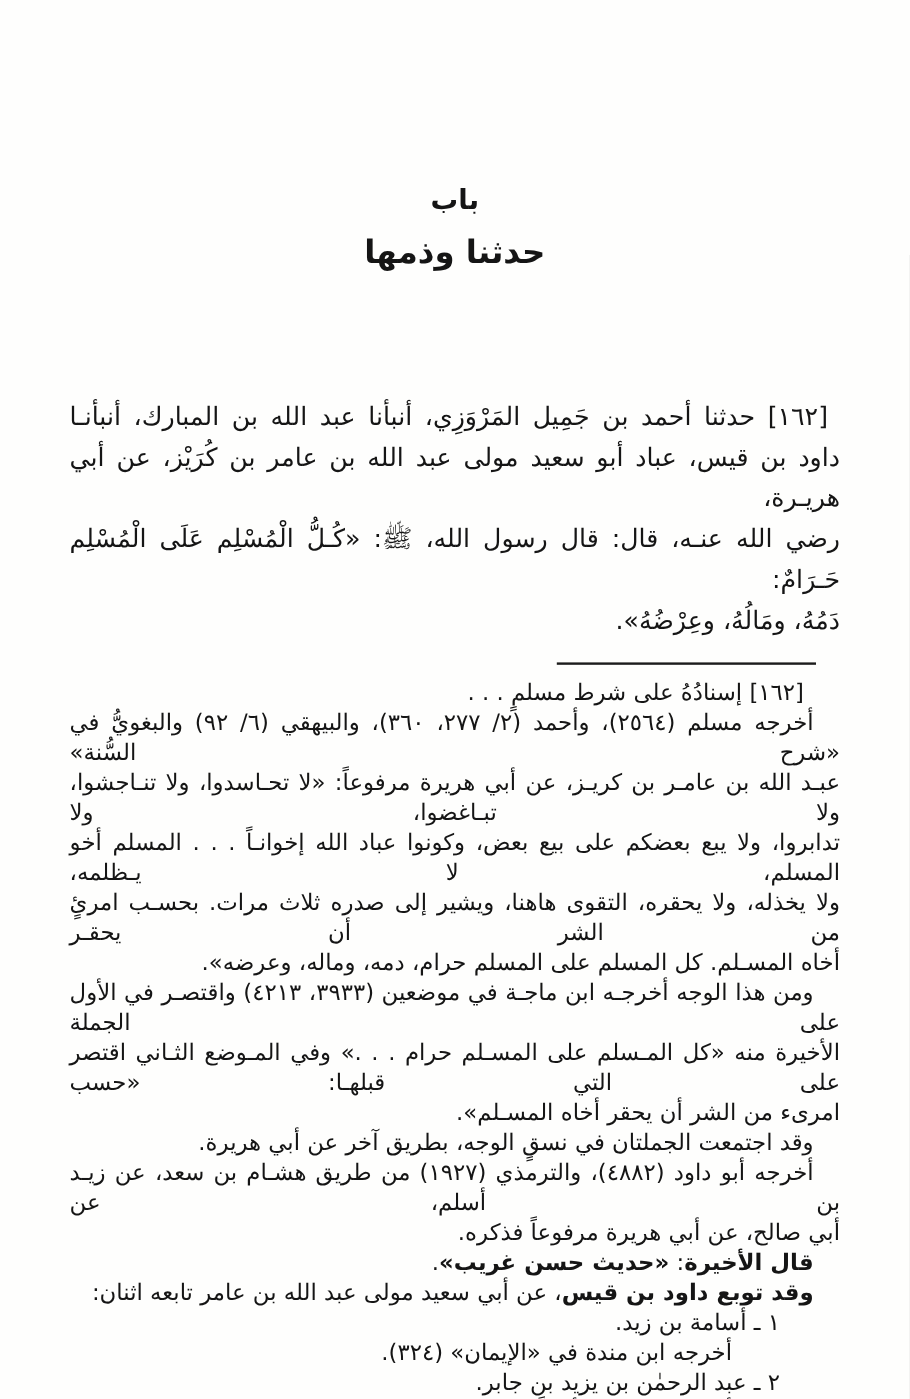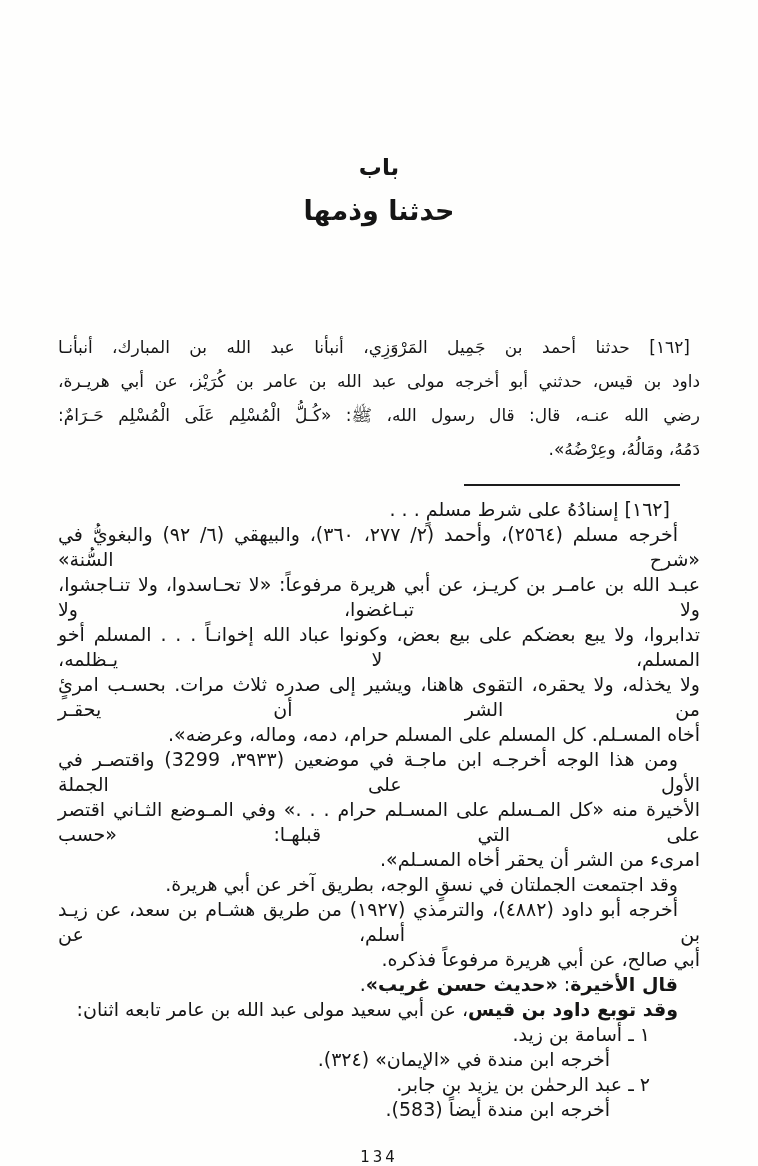--- a/index.html
+++ b/index.html
@@ -28,21 +28,21 @@
   .chapter-title {
     margin-top: 12px;
     text-align: center;
     font-size: 27px;
     font-weight: bold;
     line-height: 34px;
     letter-spacing: 1px;
   }
   .hadith {
     margin-top: 102px;
-    font-size: 17px;
+    font-size: 21px;
     line-height: 34px;
   }
   .h-line { text-align: justify; }
   .h-line.just { text-align-last: justify; }
   .h-line.first { text-indent: 10px; }
   .separator {
     margin-top: 18px;
     margin-left: auto;
     margin-right: 20px;
     width: 216px;
@@ -72,35 +72,35 @@
 <body>
 
 <div class="page">
   <div class="content">
 
     <div class="kicker">باب</div>
     <div class="chapter-title">حدثنا وذمها</div>
 
     <div class="hadith">
       <div class="h-line first just">[١٦٢] حدثنا أحمد بن جَمِيل المَرْوَزِي، أنبأنا عبد الله بن المبارك، أنبأنـا</div>
-      <div class="h-line just">داود بن قيس، حدثني أبو أخرجه مولى عبد الله بن عامر بن كُرَيْز، عن أبي هريـرة،</div>
+      <div class="h-line just">داود بن قيس، عباد أبو سعيد مولى عبد الله بن عامر بن كُرَيْز، عن أبي هريـرة،</div>
       <div class="h-line just">رضي الله عنـه، قال: قال رسول الله، ﷺ: «كُـلُّ الْمُسْلِم عَلَى الْمُسْلِم حَـرَامٌ:</div>
       <div class="h-line">دَمُهُ، ومَالُهُ، وعِرْضُهُ».</div>
     </div>
 
     <div class="separator"></div>
 
     <div class="footnote">
       <div class="fn-line short">[١٦٢] إسنادُهُ على شرط مسلمٍ . . .</div>
       <div class="fn-line para just">أخرجه مسلم (٢٥٦٤)، وأحمد (٢/ ٢٧٧، ٣٦٠)، والبيهقي (٦/ ٩٢) والبغويُّ في «شرح السُّنة»</div>
       <div class="fn-line just">عبـد الله بن عامـر بن كريـز، عن أبي هريرة مرفوعاً: «لا تحـاسدوا، ولا تنـاجشوا، ولا تبـاغضوا، ولا</div>
       <div class="fn-line just">تدابروا، ولا يبع بعضكم على بيع بعض، وكونوا عباد الله إخوانـاً . . . المسلم أخو المسلم، لا يـظلمه،</div>
       <div class="fn-line just">ولا يخذله، ولا يحقره، التقوى هاهنا، ويشير إلى صدره ثلاث مرات. بحسـب امرئٍ من الشر أن يحقـر</div>
       <div class="fn-line">أخاه المسـلم. كل المسلم على المسلم حرام، دمه، وماله، وعرضه».</div>
-      <div class="fn-line para just">ومن هذا الوجه أخرجـه ابن ماجـة في موضعين (٣٩٣٣، 3299) واقتصـر في الأول على الجملة</div>
+      <div class="fn-line para just">ومن هذا الوجه أخرجـه ابن ماجـة في موضعين (٣٩٣٣، ٤٢١٣) واقتصـر في الأول على الجملة</div>
       <div class="fn-line just">الأخيرة منه «كل المـسلم على المسـلم حرام . . .» وفي المـوضع الثـاني اقتصر على التي قبلهـا: «حسب</div>
       <div class="fn-line">امرىء من الشر أن يحقر أخاه المسـلم».</div>
       <div class="fn-line para">وقد اجتمعت الجملتان في نسقٍ الوجه، بطريق آخر عن أبي هريرة.</div>
       <div class="fn-line para just">أخرجه أبو داود (٤٨٨٢)، والترمذي (١٩٢٧) من طريق هشـام بن سعد، عن زيـد بن أسلم، عن</div>
       <div class="fn-line">أبي صالح، عن أبي هريرة مرفوعاً فذكره.</div>
       <div class="fn-line para"><span class="b">قال الأخيرة</span><span>: </span><span class="b">«حديث حسن غريب»</span><span>.</span></div>
       <div class="fn-line para"><span class="b">وقد توبع داود بن قيس</span><span>، عن أبي سعيد مولى عبد الله بن عامر تابعه اثنان:</span></div>
       <div class="fn-line num">١ ـ أسامة بن زيد.</div>
       <div class="fn-line src">أخرجه ابن مندة في «الإيمان» (٣٢٤).</div>
       <div class="fn-line num">٢ ـ عبد الرحمٰن بن يزيد بن جابر.</div>

